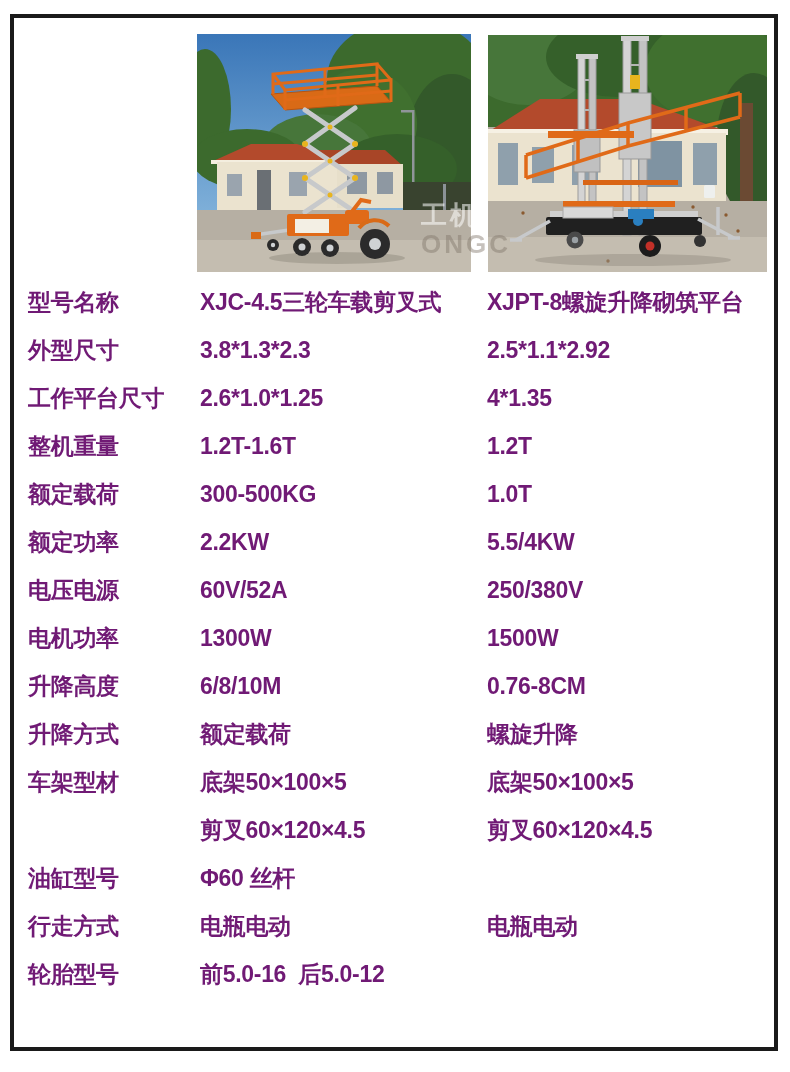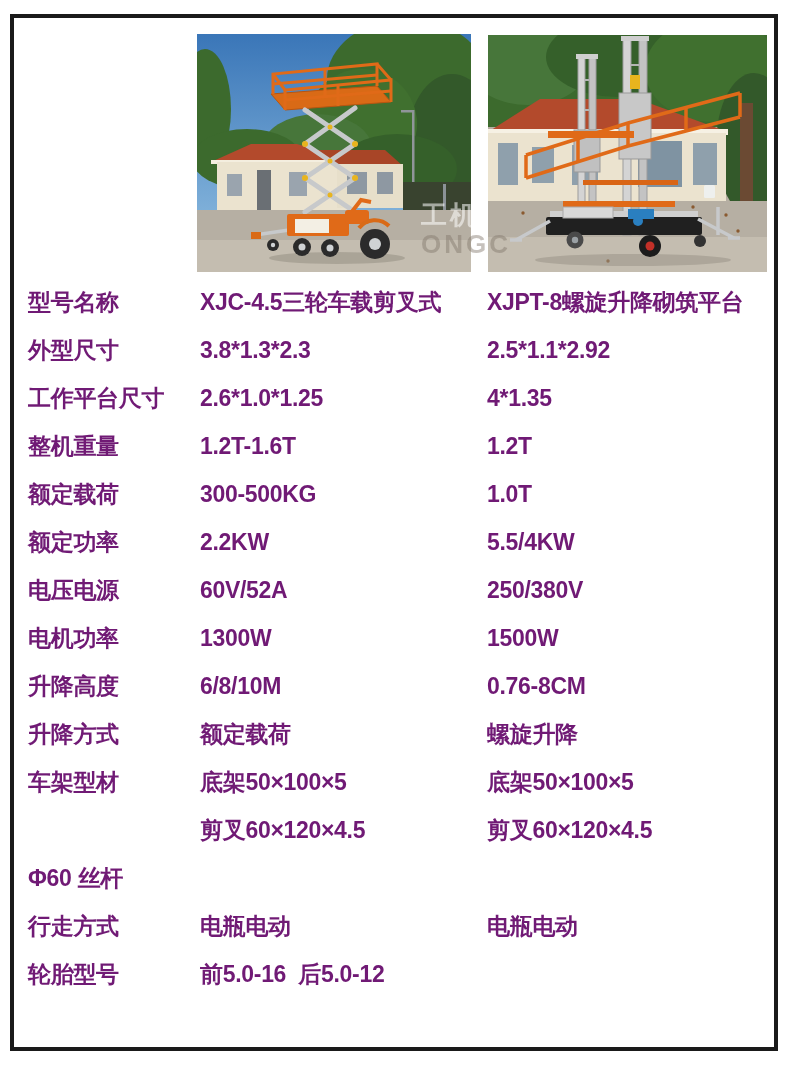--- a/index.html
+++ b/index.html
@@ -226,18 +226,18 @@
       <div class="spec-row"><span class="spec-label">工作平台尺寸</span><span class="spec-col1">2.6*1.0*1.25</span><span class="spec-col2">4*1.35</span></div>
       <div class="spec-row"><span class="spec-label">整机重量</span><span class="spec-col1">1.2T-1.6T</span><span class="spec-col2">1.2T</span></div>
       <div class="spec-row"><span class="spec-label">额定载荷</span><span class="spec-col1">300-500KG</span><span class="spec-col2">1.0T</span></div>
       <div class="spec-row"><span class="spec-label">额定功率</span><span class="spec-col1">2.2KW</span><span class="spec-col2">5.5/4KW</span></div>
       <div class="spec-row"><span class="spec-label">电压电源</span><span class="spec-col1">60V/52A</span><span class="spec-col2">250/380V</span></div>
       <div class="spec-row"><span class="spec-label">电机功率</span><span class="spec-col1">1300W</span><span class="spec-col2">1500W</span></div>
       <div class="spec-row"><span class="spec-label">升降高度</span><span class="spec-col1">6/8/10M</span><span class="spec-col2">0.76-8CM</span></div>
       <div class="spec-row"><span class="spec-label">升降方式</span><span class="spec-col1">额定载荷</span><span class="spec-col2">螺旋升降</span></div>
       <div class="spec-row"><span class="spec-label">车架型材</span><span class="spec-col1">底架50×100×5</span><span class="spec-col2">底架50×100×5</span></div>
       <div class="spec-row"><span class="spec-label"></span><span class="spec-col1">剪叉60×120×4.5</span><span class="spec-col2">剪叉60×120×4.5</span></div>
-      <div class="spec-row"><span class="spec-col2">Φ60 丝杆</span></div>
+      <div class="spec-row"><span class="spec-label">油缸型号</span><span class="spec-col2">Φ60 丝杆</span></div>
       <div class="spec-row"><span class="spec-label">行走方式</span><span class="spec-col1">电瓶电动</span><span class="spec-col2">电瓶电动</span></div>
       <div class="spec-row"><span class="spec-label">轮胎型号</span><span class="spec-col1">前5.0-16  后5.0-12</span></div>
     </div>
 
 </div>
 
 </body></html>

